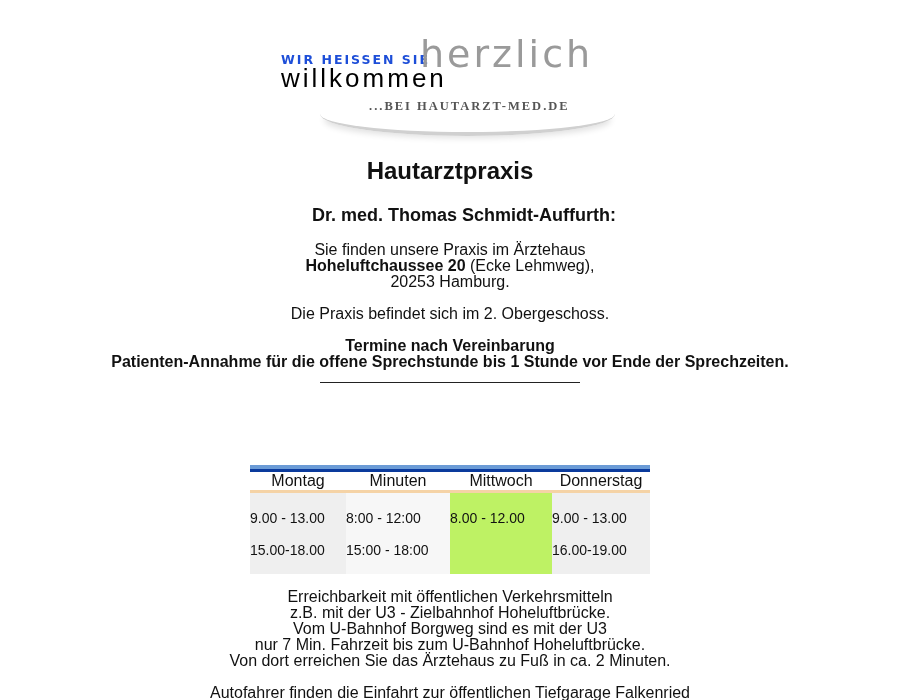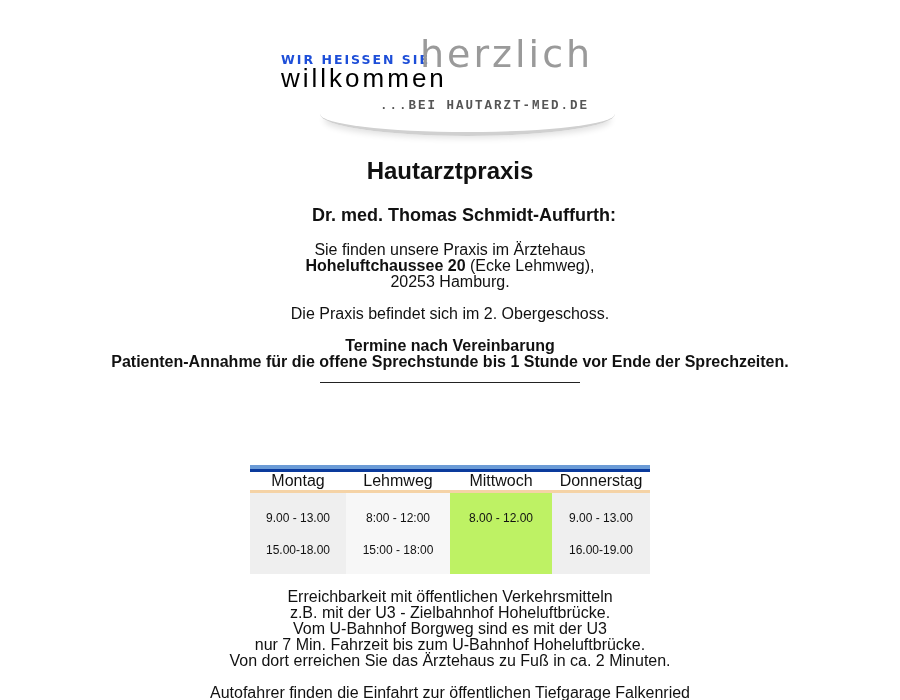--- a/index.html
+++ b/index.html
@@ -20,40 +20,40 @@
     }
     .logo .big1 {
       position: absolute; left: 150px; top: 2px; font-size: 38px; letter-spacing: 3px;
       color: #9a9a9a; font-family: "DejaVu Sans", sans-serif; font-weight: normal;
     }
     .logo .big2 {
       position: absolute; left: 11px; top: 33px; font-size: 26px; letter-spacing: 3px;
       color: #000000; font-family: Liberation Sans, sans-serif;
     }
     .logo .small2 {
-      position: absolute; left: 110px; top: 69px; font-size: 12.5px; letter-spacing: 2px;
-      color: #555; font-weight: bold; font-family: Liberation Mono, monospace;
+      position: absolute; left: 99px; top: 69px; font-size: 12.5px; letter-spacing: 2px;
+      color: #555; font-weight: bold; font-family: Liberation Serif, serif;
     }
     .center { position: absolute; left: 0; width: 900px; text-align: center; }
     .title { top: 157px; font-size: 24px; font-weight: bold; }
     .subtitle { top: 205px; font-size: 18px; font-weight: bold; padding-left: 14px; }
     .txt { font-size: 16px; line-height: 16px; }
     .addr { top: 242px; }
     .floor { top: 306px; }
     .appt { top: 338px; font-weight: bold; }
     .rule { position: absolute; left: 320px; top: 382px; width: 260px; height: 0; border-top: 1px solid #222; }
 
     .hours { position: absolute; left: 250px; top: 465px; width: 400px; }
     .hours .band-light { height: 4px; background: #6b9bd6; }
     .hours .band-dark { height: 3px; background: #0a3a9c; }
     .hours .head { display: flex; height: 18px; background: #fff; }
     .hours .head div { font-size: 16px; text-align: center; line-height: 18px; }
     .hours .orange { height: 3px; background: #f5d3a6; }
     .hours .body { display: flex; height: 81px; }
-    .hours .col { text-align: center; font-size: 12px; padding-top: 17px; box-sizing: border-box; }
+    .hours .col { font-size: 14px; padding-top: 17px; box-sizing: border-box; }
     .hours .col .v { height: 32px; line-height: 16px; }
     .c1 { width: 96px; background: #efefef; }
     .c2 { width: 104px; background: #f7f7f7; }
     .c3 { width: 102px; background: #bef264; }
     .c4 { width: 98px; background: #efefef; }
 
     .transit { top: 589px; }
     .car { top: 685px; }
   </style>
 </head>
@@ -83,21 +83,21 @@
   <div>Patienten-Annahme für die offene Sprechstunde bis 1 Stunde vor Ende der Sprechzeiten.</div>
 </div>
 
 <div class="rule"></div>
 
 <div class="hours">
   <div class="band-light"></div>
   <div class="band-dark"></div>
   <div class="head">
     <div class="c1h" style="width:96px">Montag</div>
-    <div style="width:104px">Lehmweg</div>
+    <div style="width:104px">Minuten</div>
     <div style="width:102px">Mittwoch</div>
     <div style="width:98px">Donnerstag</div>
   </div>
   <div class="orange"></div>
   <div class="body">
     <div class="col c1">
       <div class="v">9.00 - 13.00</div>
       <div class="v">15.00-18.00</div>
     </div>
     <div class="col c2">

